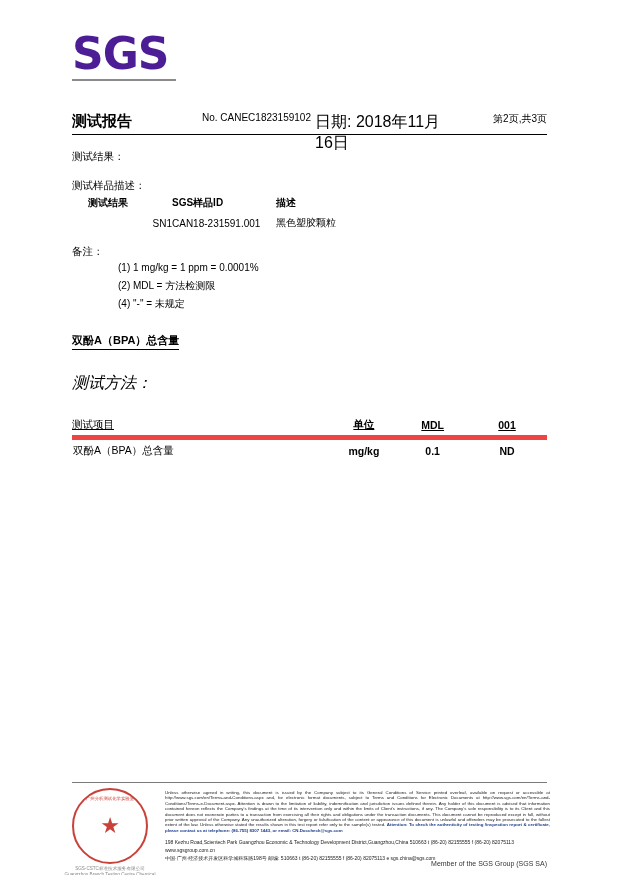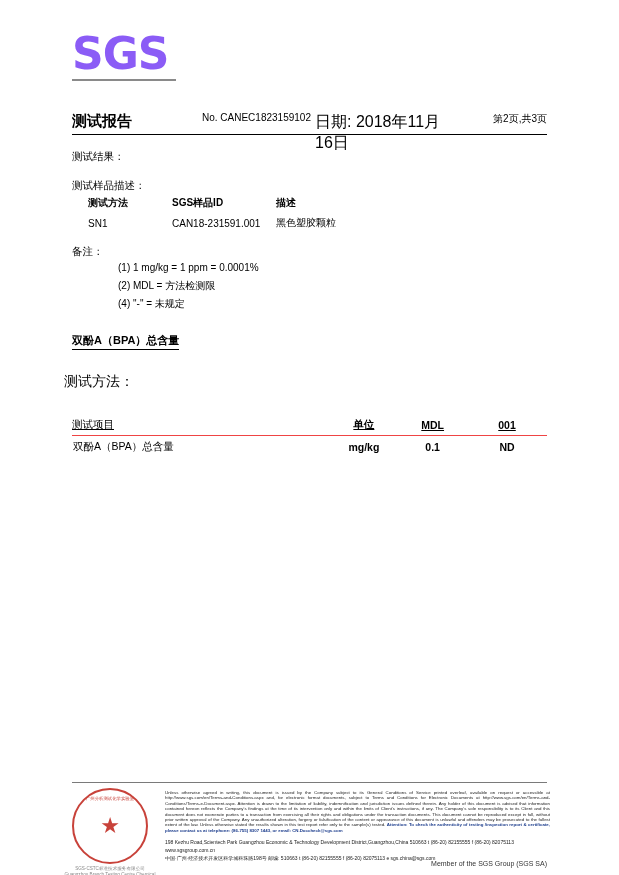--- a/index.html
+++ b/index.html
@@ -27,21 +27,21 @@
     position: absolute;
     left: 72px;
     top: 32px;
     width: 110px;
   }
   .sgs-logo {
     font-family: "DejaVu Sans", sans-serif;
     font-weight: bold;
     font-size: 44px;
     letter-spacing: -1px;
-    color: #8b5cf6;
+    color: #4c1d95;
     line-height: 44px;
   }
   .logo-rule {
     border-bottom: 2px solid #8a8a8a;
     margin-top: 3px;
     width: 104px;
   }
 
   
   .title-row {
@@ -126,23 +126,24 @@
     top: 333px;
     font-size: 11px;
     font-weight: bold;
     border-bottom: 1px solid #000;
     padding-bottom: 1px;
   }
 
   
   .method-label {
     position: absolute;
-    left: 64px;
+    left: 72px;
     top: 373px;
-    font-size: 14px;
+    font-size: 16px;
+    font-style: italic;
   }
   .method-body {
     position: absolute;
     left: 130px;
     top: 373px;
     width: 400px;
     font-size: 10.5px;
     line-height: 20px;
   }
 
@@ -155,21 +156,21 @@
     font-size: 10.5px;
   }
   .result-table table {
     width: 100%;
     border-collapse: collapse;
   }
   .result-table thead th {
     font-weight: normal;
     text-align: left;
     padding: 0 0 3px 0;
-    border-bottom: 1px solid #ef4444;
+    border-bottom: 5px solid #ef4444;
     text-decoration: underline;
     font-size: 10.5px;
   }
   .result-table thead th.num,
   .result-table tbody td.num {
     text-align: center;
     font-weight: bold;
   }
   .result-table tbody td {
     padding-top: 4px;
@@ -277,28 +278,28 @@
   <div class="title-rule"></div>
 
   <div class="txt" style="left:72px; top:148px;">测试结果：</div>
 
   <div class="txt" style="left:72px; top:177px;">测试样品描述：</div>
 
   <div class="sample-table">
     <table>
       <thead>
         <tr>
-          <th class="col-no">测试方法</th>
+          <th class="col-no">测试结果</th>
           <th class="col-id">SGS样品ID</th>
           <th class="col-desc">描述</th>
         </tr>
       </thead>
       <tbody>
         <tr>
-          <td class="col-no" style="text-align:left;">SN1</td>
+          <td class="col-no" style="text-align:right;">SN1</td>
           <td class="col-id">CAN18-231591.001</td>
           <td class="col-desc">黑色塑胶颗粒</td>
         </tr>
       </tbody>
     </table>
   </div>
 
   <div class="txt" style="left:72px; top:243px;">备注：</div>
   <div class="notes">
     <div>(1) 1 mg/kg = 1 ppm = 0.0001%</div>

